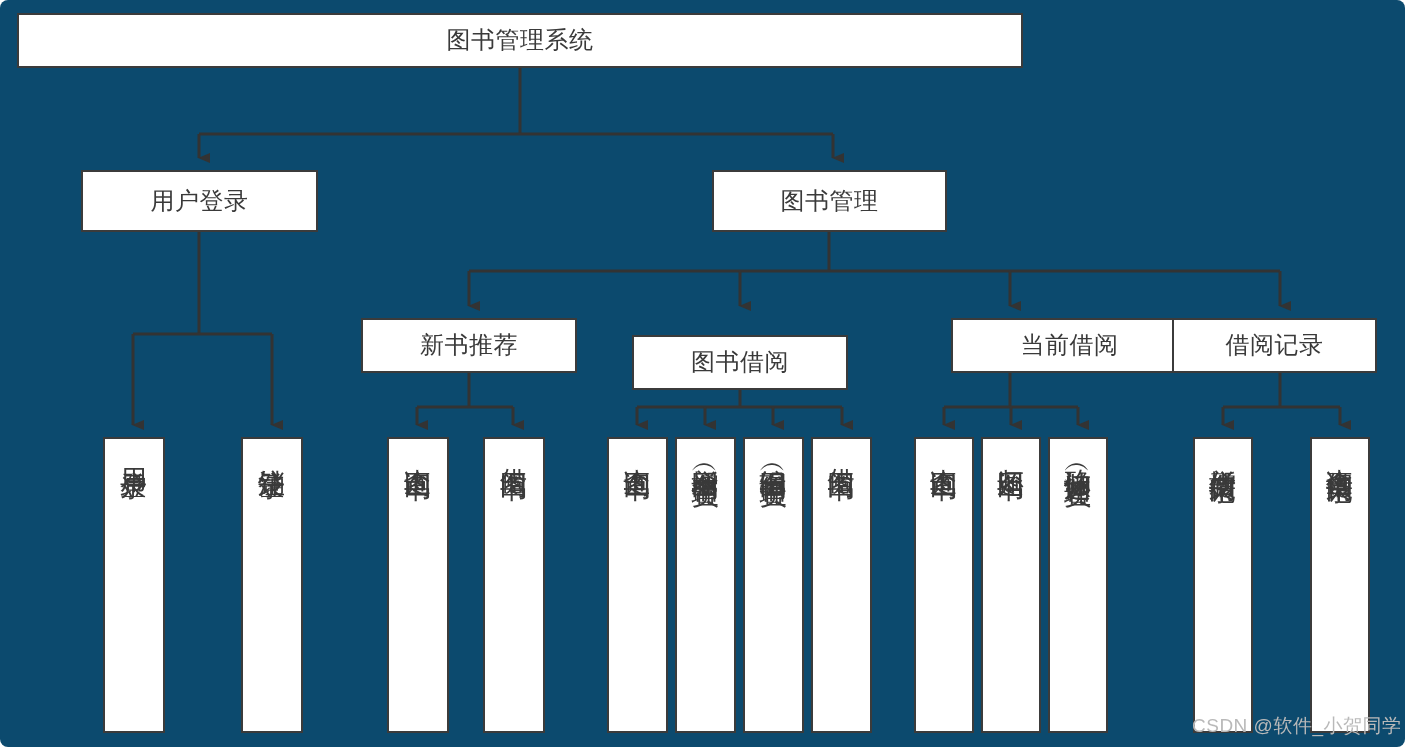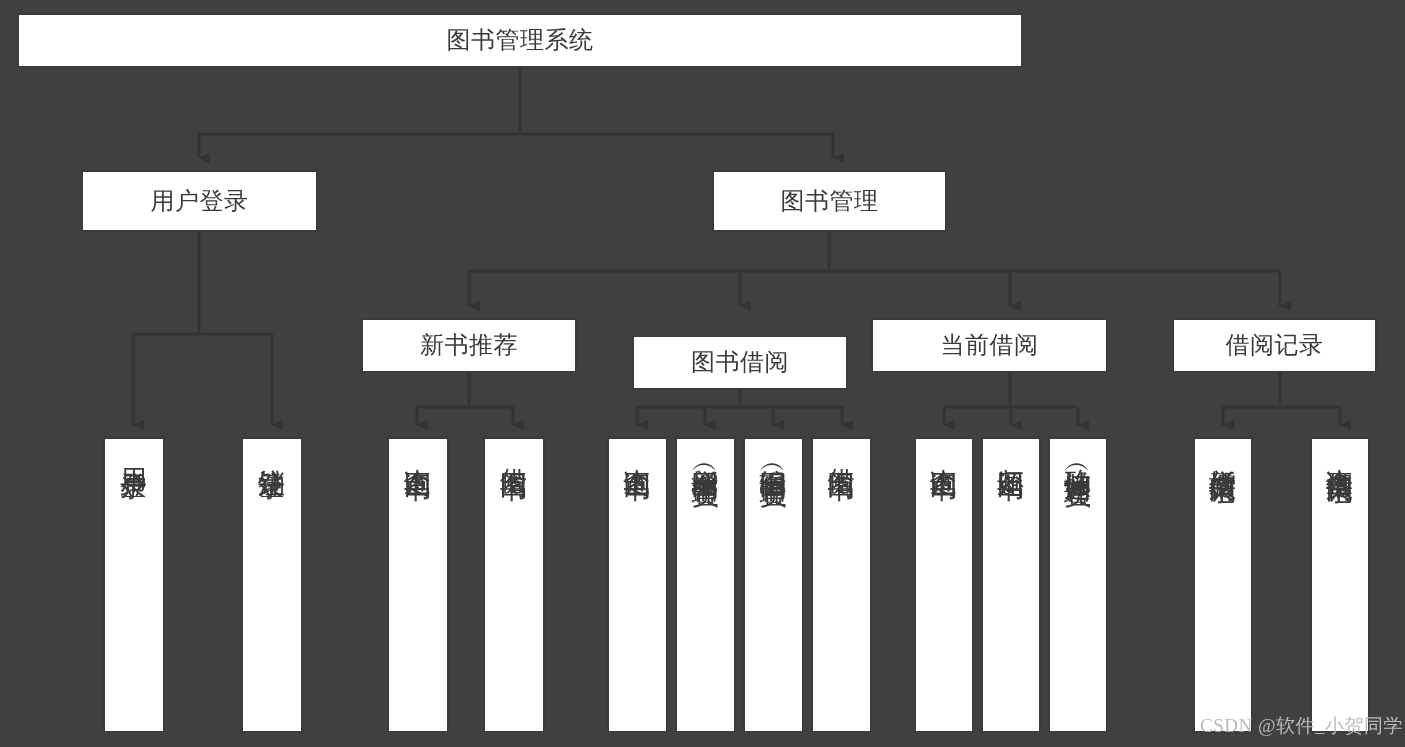--- a/index.html
+++ b/index.html
@@ -1,22 +1,23 @@
 <!DOCTYPE html>
 <html><head>
 <meta charset="utf-8">
 <style>
   html,body{margin:0;padding:0;background:#ffffff;}
   body{font-family:"DejaVu Sans","Liberation Sans",sans-serif;}
   #canvas{
     position:relative;
     width:1405px;
     height:747px;
-    background:#404040;
+    background:#0c4a6e;
     overflow:hidden;
+    border-radius:8px;
   }
   #edges{
     position:absolute;
     left:0;top:0;
     width:1405px;height:747px;
     pointer-events:none;
   }
   .node{
     position:absolute;
     box-sizing:border-box;
@@ -54,22 +55,21 @@
   }
   #watermark{
     position:absolute;
     left:1192px;
     top:713px;
     font-size:19px;
     color:#b9b9b9;
     letter-spacing:0.5px;
     white-space:nowrap;
     z-index:5;
-    font-family:Liberation Serif, serif;
-    margin-left:8px;
+    font-family:Liberation Sans, sans-serif;
   }
 </style>
 </head>
 <body>
 
 <div id="canvas">
 
   <svg id="edges" viewBox="0 0 1405 747" width="1405" height="747" xmlns="http://www.w3.org/2000/svg">
     <defs>
       <marker id="arw" viewBox="0 0 10 12" refX="5" refY="11" markerWidth="10" markerHeight="12" orient="auto-start-reverse" markerUnits="userSpaceOnUse">
@@ -130,21 +130,21 @@
   <div class="node horiz" style="left:712px;top:170px;width:235px;height:62px;">
     <span class="label">图书管理</span>
   </div>
 
   <div class="node horiz" style="left:361px;top:318px;width:216px;height:55px;justify-content:center;">
     <span class="label">新书推荐</span>
   </div>
   <div class="node horiz" style="left:632px;top:335px;width:216px;height:55px;">
     <span class="label">图书借阅</span>
   </div>
-  <div class="node horiz" style="left:871px;top:318px;width:237px;height:55px;align-items:center;">
+  <div class="node horiz" style="left:951px;top:318px;width:237px;height:55px;align-items:center;">
     <span class="label">当前借阅</span>
   </div>
   <div class="node horiz" style="left:1172px;top:318px;width:205px;height:55px;">
     <span class="label">借阅记录</span>
   </div>
 
   <div class="node vert" style="left:103px;top:437px;width:62px;height:296px;">
     <span class="label">用户登录</span>
   </div>
   <div class="node vert" style="left:241px;top:437px;width:62px;height:296px;">

